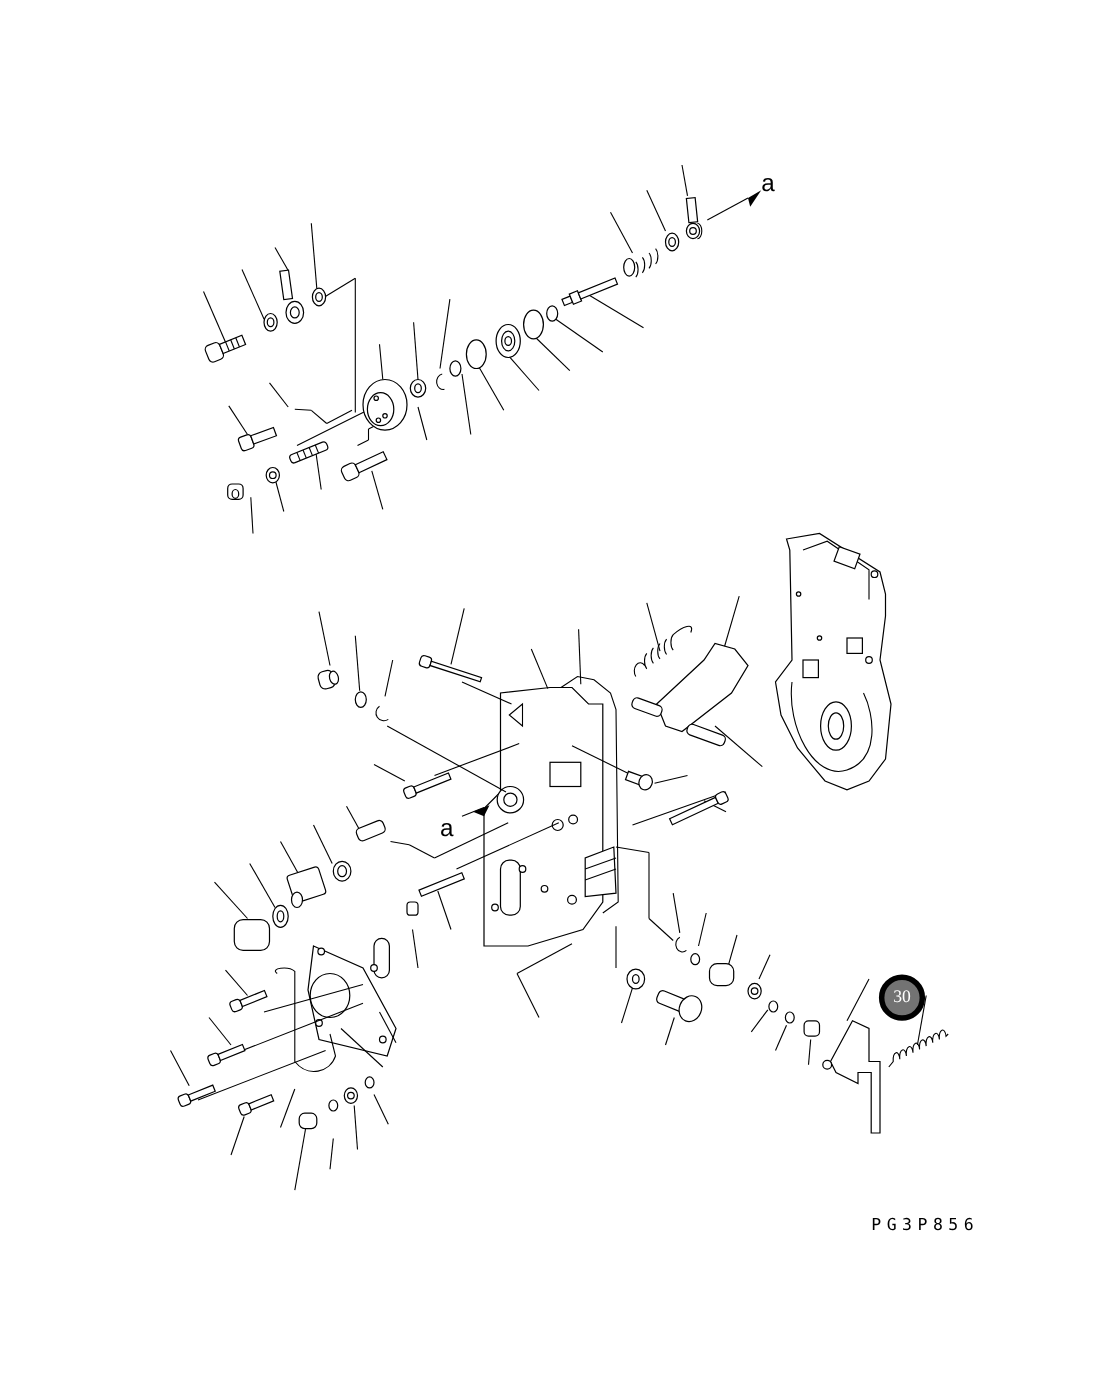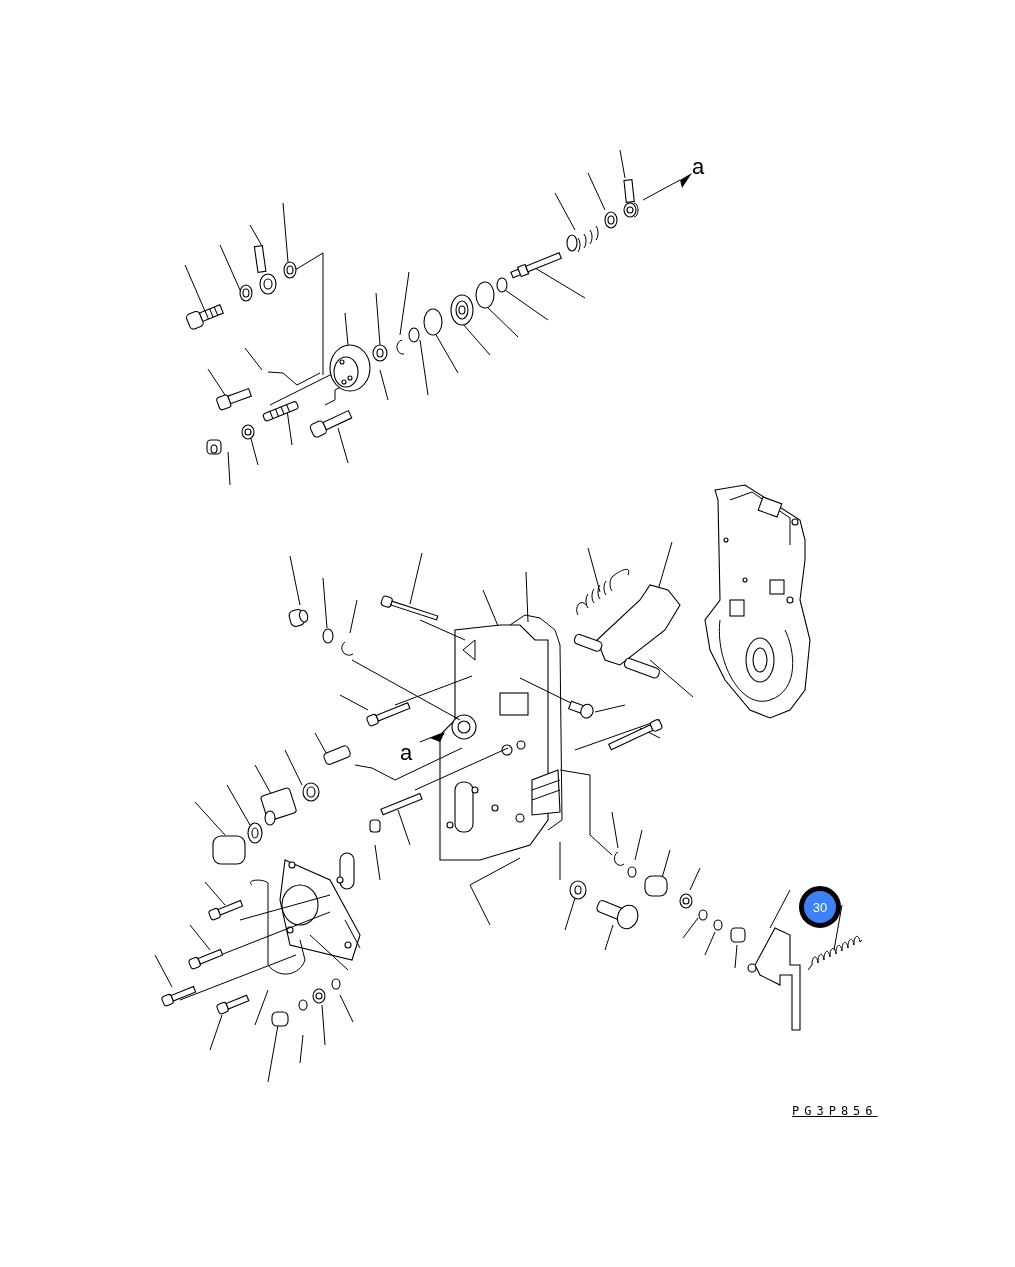--- a/index.html
+++ b/index.html
@@ -1,21 +1,21 @@
 <!DOCTYPE html>
 <html><head>
 <meta charset="utf-8">
 <style>
   html,body{margin:0;padding:0;background:#fff;}
   body{width:1015px;height:1267px;position:relative;overflow:hidden;font-family:"DejaVu Sans Mono",monospace;}
   #canvas{position:absolute;left:0;top:0;width:1015px;height:1267px;}
   .lbl{position:absolute;font-family:"Liberation Sans",sans-serif;color:#000;}
   .lbl-a{font-size:22px;line-height:22px;}
-  #drawing-id{position:absolute;left:792px;top:1104px;font-size:12px;letter-spacing:5px;font-family:"DejaVu Sans Mono",monospace;text-decoration:underline;}
-  #callout{position:absolute;left:799px;top:886px;width:42px;height:42px;border-radius:50%;background:#3b82f6;border:5px solid #000;box-sizing:border-box;display:flex;align-items:center;justify-content:center;color:#fff;font-family:Liberation Sans, sans-serif;font-size:13px;cursor:pointer;}
+  #drawing-id{position:absolute;left:792px;top:1104px;font-size:15px;letter-spacing:5px;font-family:"DejaVu Sans Mono",monospace;}
+  #callout{position:absolute;left:799px;top:886px;width:42px;height:42px;border-radius:50%;background:#737373;border:5px solid #000;box-sizing:border-box;display:flex;align-items:center;justify-content:center;color:#fff;font-family:Liberation Serif, serif;font-size:16px;cursor:pointer;}
   svg .p{fill:#fff;stroke:#000;stroke-width:1.1;}
   svg .l{fill:none;stroke:#000;stroke-width:1;}
 </style>
 </head>
 <body>
 
 <svg id="canvas" viewBox="0 0 1015 1267" xmlns="http://www.w3.org/2000/svg">
 
   <g>
 

